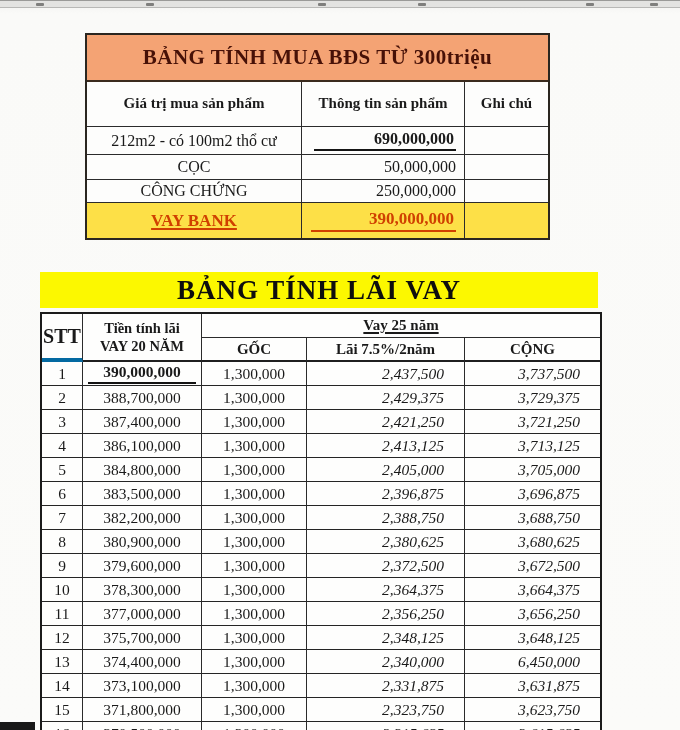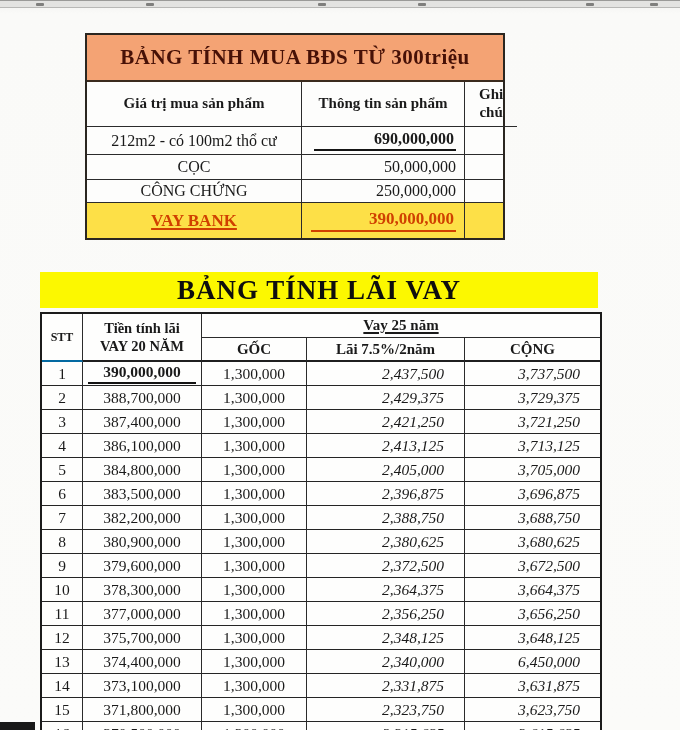--- a/index.html
+++ b/index.html
@@ -9,21 +9,21 @@
     background: linear-gradient(180deg,#f2f2f0 0,#fafaf8 14px,#fbfbf9 100%);
     font-family: "Liberation Serif", "DejaVu Serif", serif;
     color: #1a1a1a;
   }
   
   .col-strip { position:absolute; left:0; top:0; width:680px; height:8px;
     background:#e3e3e1; border-top:1px solid #9a9a98; border-bottom:1px solid #b8b8b6; }
   .col-strip i { position:absolute; top:2px; width:8px; height:3px; background:#5d5d5b; opacity:.75; border-radius:1px; }
 
   
-  .t1 { position:absolute; left:85px; top:33px; width:420px; height:207px;
+  .t1 { position:absolute; left:85px; top:33px; width:465px; height:207px;
         border:2px solid #2a2620; background:#fdfdfc; }
   .t1-title { height:47px; background:#f4a374; border-bottom:2px solid #3a2a1d;
         display:flex; align-items:center; justify-content:center;
         font-size:21px; font-weight:bold; color:#471107; letter-spacing:.5px; }
   .t1-head { display:grid; grid-template-columns:215px 163px 1fr; height:45px; }
   .t1-hcell { border-right:1.5px solid #2b2b2b; border-bottom:1.5px solid #2b2b2b;
         display:flex; align-items:center; justify-content:center; text-align:center;
         font-size:15px; font-weight:bold; line-height:1.18; padding:2px 14px; }
   .t1-hcell.last { border-right:none; }
   .t1row { display:grid; grid-template-columns:215px 163px 1fr; }
@@ -46,21 +46,21 @@
   .t2-title { position:absolute; left:40px; top:272px; width:558px; height:36px;
         background:#fcf800; display:flex; align-items:center; justify-content:center;
         font-size:27px; font-weight:bold; color:#0e0e0e; letter-spacing:1px; }
   .t2 { position:absolute; left:40px; top:312px; width:562px; height:440px;
         border:2px solid #1b1b1b; background:#fefefd; }
   .t2-head { display:grid; grid-template-columns:41px 119px 105px 158px 1fr;
         grid-template-rows:24px 24px; }
   .t2-head > div { display:flex; align-items:center; justify-content:center;
         font-weight:bold; text-align:center; }
   .h-stt  { grid-row:1/3; grid-column:1; border-right:1.5px solid #2b2b2b;
-        border-bottom:2px solid #0369a1; font-size:12px; }
+        border-bottom:4px solid #0369a1; font-size:20px; }
   .h-tien { grid-row:1/3; grid-column:2; border-right:1.5px solid #2b2b2b;
         border-bottom:2px solid #1f1f1f; flex-direction:column; font-size:14.5px; line-height:1.25; }
   .h-group{ grid-row:1; grid-column:3/6; border-bottom:1.5px solid #2b2b2b; font-size:15px;
         text-decoration:underline; text-decoration-thickness:1.5px; text-underline-offset:2px; }
   .h-goc  { grid-row:2; grid-column:3; border-right:1.5px solid #2b2b2b; border-bottom:2px solid #1f1f1f; font-size:15px; }
   .h-lai  { grid-row:2; grid-column:4; border-right:1.5px solid #2b2b2b; border-bottom:2px solid #1f1f1f; font-size:15px; }
   .h-cong { grid-row:2; grid-column:5; border-bottom:2px solid #1f1f1f; font-size:15px; }
 
   .t2row { display:grid; grid-template-columns:41px 119px 105px 158px 1fr; height:24px; }
   .t2c { border-right:1.5px solid #2b2b2b; border-bottom:1.5px solid #252525;

